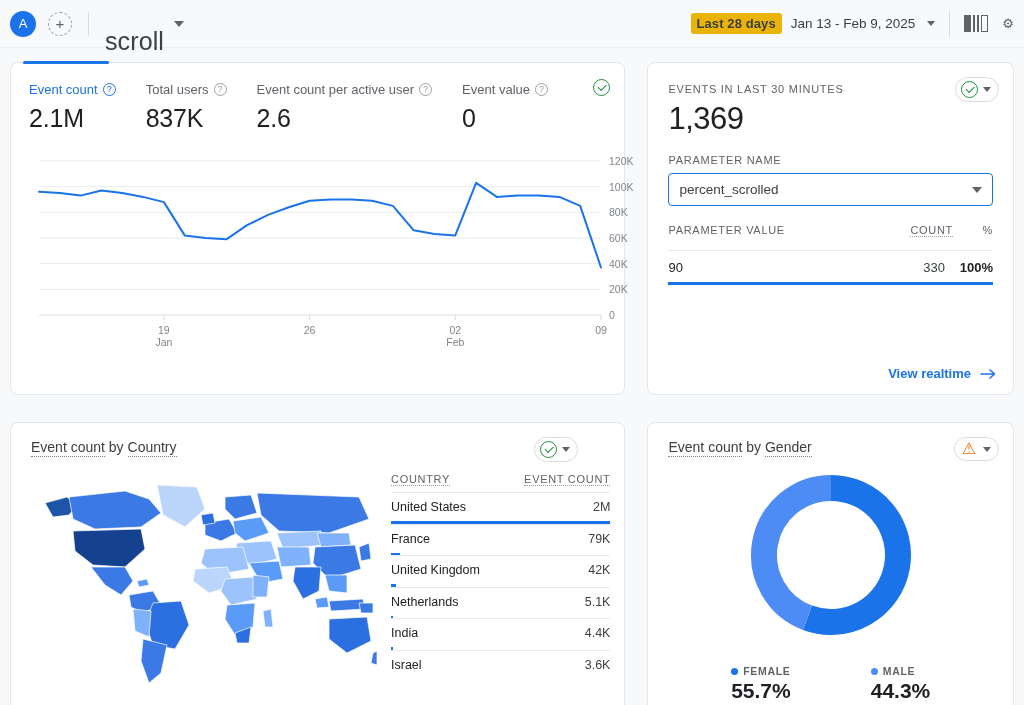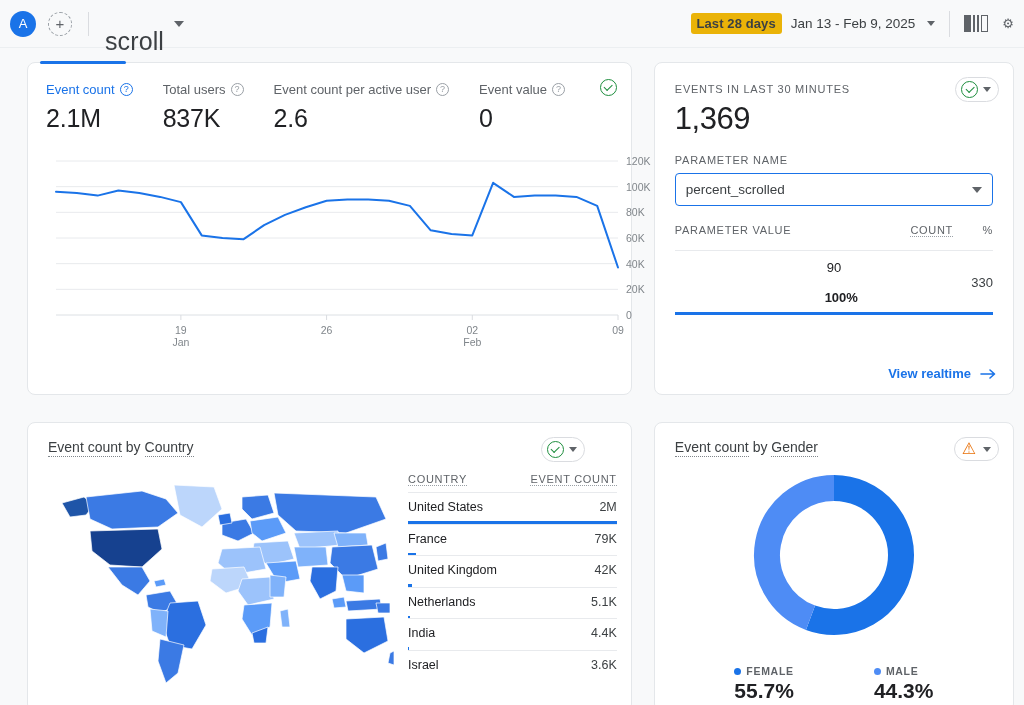--- a/index.html
+++ b/index.html
@@ -55,21 +55,21 @@
     border-left: 4.5px solid transparent; border-right: 4.5px solid transparent;
     border-top: 5.5px solid #5f6368;
   }
   .topbar-right .vdiv2 { width: 1px; height: 26px; background: #dadce0; margin: 0 14px; }
   .cmp-icon { display: flex; align-items: center; gap: 2px; }
   .cmp-icon i { display: block; background: #5f6368; }
   .gear-partial { margin-left: 14px; color: #5f6368; font-size: 13px; }
 
   
   .board { padding: 14px 10px 0 10px; }
-  .row { display: flex; gap: 22px; margin-left: 17px; }
+  .row { display: flex; gap: 22px; }
   .card {
     background: #fff; border: 1px solid #e4e7ea; border-radius: 8px;
     position: relative;
   }
   .card.left  { width: 628px; }
   .card.right { width: 374px; }
   .row1 .card { height: 333px; }
   .row2 .card { height: 290px; }
   .row2 { margin-top: 27px; }
 
@@ -139,21 +139,21 @@
   }
   .pv-head {
     display: flex; align-items: flex-start; margin-top: 18px;
     font-size: 11px; letter-spacing: .7px; color: #5f6368; text-transform: uppercase;
   }
   .pv-head .c-count { margin-left: auto; border-bottom: 1px dotted #9aa0a6; }
   .pv-head .c-pct { width: 40px; text-align: right; }
   .pv-row {
     display: flex; align-items: center; margin-top: 13px;
     font-size: 13px; color: #202124; padding-bottom: 7px;
-    border-top: 1px solid #e8eaed; padding-top: 9px; flex-direction: column;
+    border-top: 1px solid #e8eaed; padding-top: 9px;
   }
   .pv-row .v-count { margin-left: auto; color: #3c4043; }
   .pv-row .v-pct { width: 48px; text-align: right; font-weight: bold; color: #202124; }
   .pv-bar { height: 2.5px; background: #1a73e8; width: 100%; }
   .view-rt {
     position: absolute; right: 16px; bottom: 13px;
     color: #1a73e8; font-size: 13px; font-weight: bold;
     display: flex; align-items: center; gap: 9px;
   }
 

